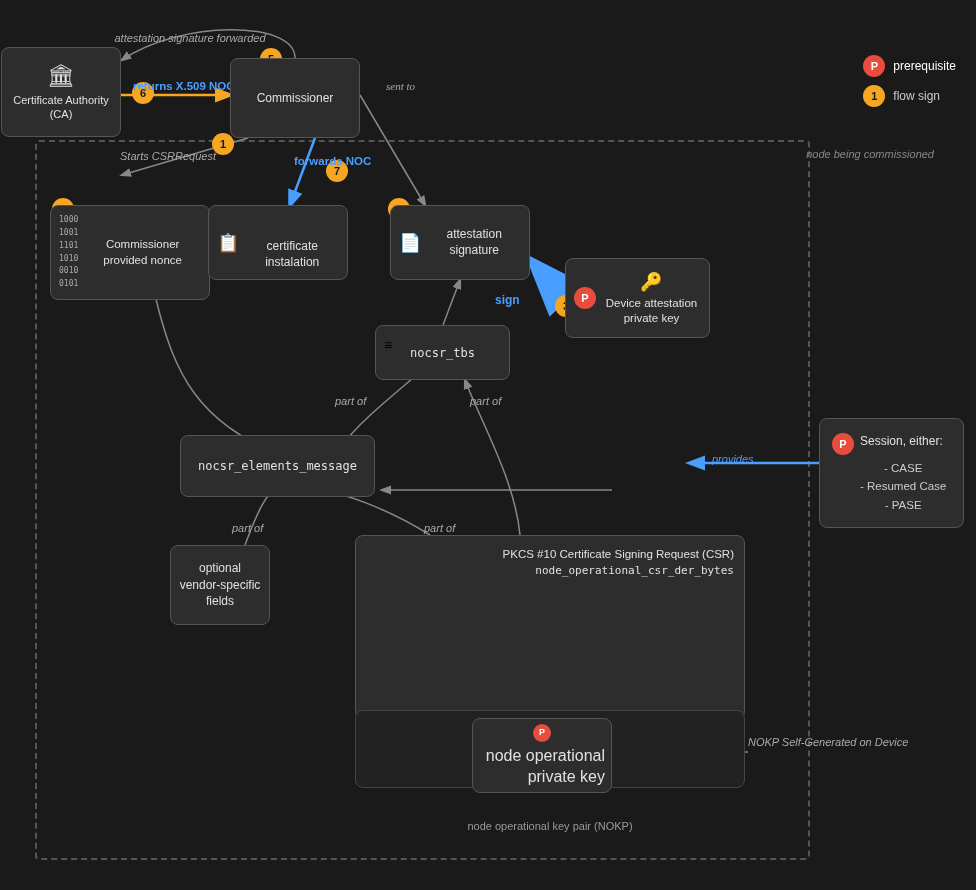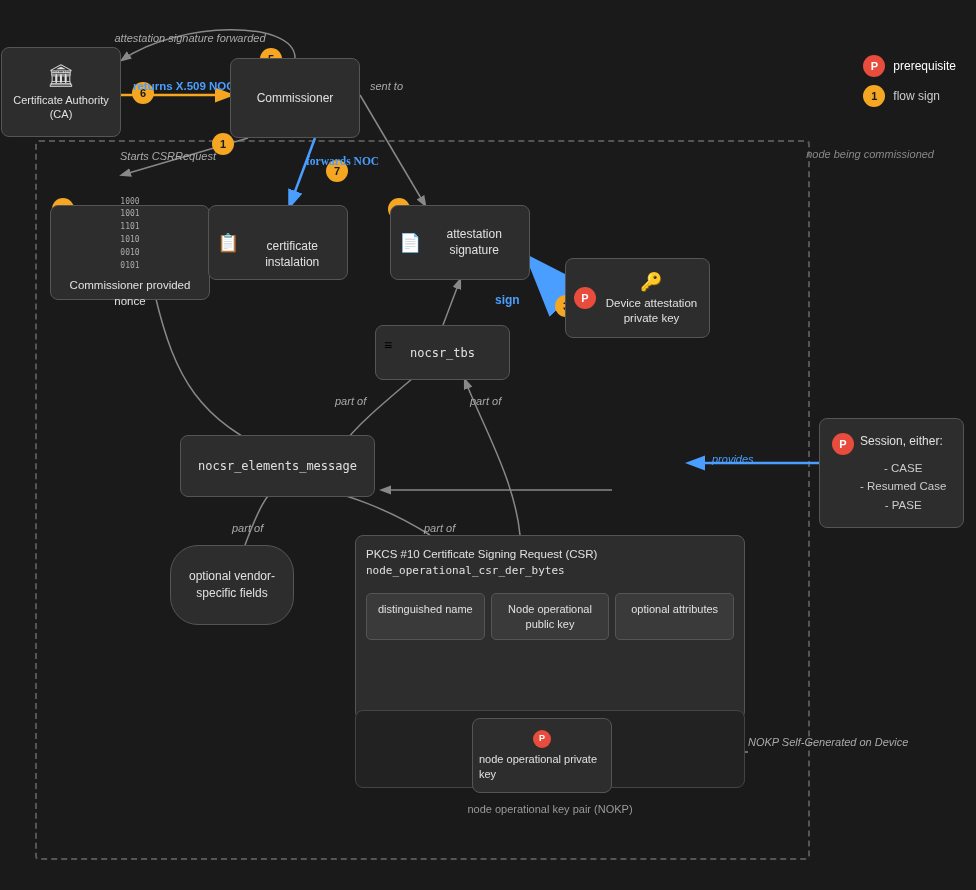--- a/index.html
+++ b/index.html
@@ -120,24 +120,23 @@
     .node-attestation-challenge {
       top: 435px;
       left: 545px;
       width: 135px;
       height: 55px;
     }
 
     .node-optional-vendor {
       top: 545px;
       left: 170px;
-      width: 124px;
+      width: 100px;
       height: 80px;
       flex-direction: column;
-      border-radius: 28px;
     }
 
     .node-csr-container {
       position: absolute;
       top: 535px;
       left: 355px;
       width: 390px;
       height: 185px;
       background: #2d2d2d;
       border: 1.5px solid #555;
@@ -151,24 +150,24 @@
       width: 145px;
       height: 110px;
       flex-direction: column;
       align-items: flex-start;
       padding: 10px 12px;
       font-size: 11.5px;
       line-height: 1.5;
     }
 
     .csr-title {
-      text-align: left;
+      text-align: right;
       color: #e0e0e0;
       font-size: 11.5px;
-      margin-bottom: 15px;
+      margin-bottom: 7px;
       line-height: 1.4;
     }
 
     .csr-fields {
       display: flex;
       gap: 6px;
       justify-content: center;
     }
 
     .csr-field {
@@ -185,21 +184,21 @@
 
     .node-nokp-container {
       position: absolute;
       top: 710px;
       left: 355px;
       width: 390px;
       height: 78px;
       background: #222;
       border: 1.5px solid #444;
       border-radius: 8px;
-      padding: 4px;
+      padding: 21px;
     }
 
     .node-nokp-key {
       position: absolute;
       top: 718px;
       left: 472px;
       width: 140px;
       height: 75px;
       background: #2d2d2d;
       border: 1.5px solid #555;
@@ -367,27 +366,27 @@
   <div class="step-badge" style="top:160px;left:326px;">7</div>
 
   <div class="step-badge" style="top:198px;left:52px;">2</div>
 
   <div class="label-text" style="top:32px;left:110px;text-align:center;width:160px;">
     <span>attestation signature forwarded</span>
   </div>
   <div style="position:absolute;top:80px;left:133px;color:#4a9eff;font-size:11.5px;font-weight:600;line-height:1.2;">
     <span>returns X.509 NOC</span>
   </div>
-  <div class="label-text" style="top:80px;left:370px;">
+  <div class="label-text" style="top:80px;left:386px;font-family:Liberation Serif, serif;">
     <span>sent to</span>
   </div>
   <div class="label-text" style="top:150px;left:120px;font-style:italic;">
     <span>Starts CSRRequest</span>
   </div>
-  <div style="position:absolute;top:155px;left:306px;color:#4a9eff;font-size:11.5px;font-weight:600;line-height:1.2;font-family:Liberation Serif, serif;">
+  <div style="position:absolute;top:155px;left:294px;color:#4a9eff;font-size:11.5px;font-weight:600;line-height:1.2;">
     <span>forwards NOC</span>
   </div>
   <div style="position:absolute;top:293px;left:495px;color:#4a9eff;font-size:12px;font-weight:600;">
     <span>sign</span>
   </div>
   <div class="label-text" style="top:395px;left:335px;">
     <span>part of</span>
   </div>
   <div class="label-text" style="top:395px;left:470px;">
     <span>part of</span>
@@ -407,21 +406,21 @@
 
   <div class="node node-ca">
     <div style="font-size:22px;">🏛</div>
     <div style="font-size:11px;line-height:1.3;font-weight:500;">Certificate Authority (CA)</div>
   </div>
 
   <div class="node node-commissioner">
     <span style="font-size:12px;font-weight:500;">Commissioner</span>
   </div>
 
-  <div class="node" style="top:205px;left:50px;width:160px;height:95px;flex-direction:column;gap:6px;padding:8px;">
+  <div class="node" style="top:205px;left:50px;width:160px;height:95px;flex-direction:row;gap:6px;padding:8px;">
     <div style="font-size:8px;color:#aaa;line-height:1.6;font-family:monospace;flex-shrink:0;">
       1000<br>1001<br>1101<br>1010<br>0010<br>0101
     </div>
     <div style="font-size:11.5px;line-height:1.35;">Commissioner provided nonce</div>
   </div>
 
   <div class="node node-cert-install">
     <div style="display:flex;align-items:center;gap:6px;">
       <span style="font-size:18px;">📋</span>
       <span style="font-size:12px;line-height:1.3;margin-top:24px;">certificate instalation</span>
@@ -466,40 +465,29 @@
 
   <div class="node node-optional-vendor">
     <span style="font-size:12px;text-align:center;line-height:1.4;">optional vendor-specific fields</span>
   </div>
 
   <div class="node-csr-container">
     <div class="csr-title">
       <span>PKCS #10 Certificate Signing Request (CSR)</span><br>
       <span style="font-family:monospace;font-size:11px;">node_operational_csr_der_bytes</span>
     </div>
-    <div class="csr-fields">
-      <div class="csr-field">
-        <span>distinguished name</span>
-      </div>
-      <div class="csr-field">
-        <span>Node operational public key</span>
-      </div>
-      <div class="csr-field">
-        <span>optional attributes</span>
-      </div>
-    </div>
   </div>
 
   <div class="node-nokp-container">
     <div style="height:80px;"></div>
     <div class="nokp-label">node operational key pair (NOKP)</div>
   </div>
 
   <div class="node-nokp-key">
     <div style="display:flex;align-items:center;gap:5px;margin-bottom:4px;">
       <div class="prereq-badge" style="width:18px;height:18px;font-size:9px;">P</div>
     </div>
-    <span style="font-size:11px;text-align:left;line-height:1.3;">node operational private key</span>
+    <span style="font-size:16px;text-align:right;line-height:1.3;">node operational private key</span>
   </div>
 
   <div style="position:absolute;top:337px;left:384px;font-size:14px;">≡</div>
 
 </div>
 
 </body></html>

